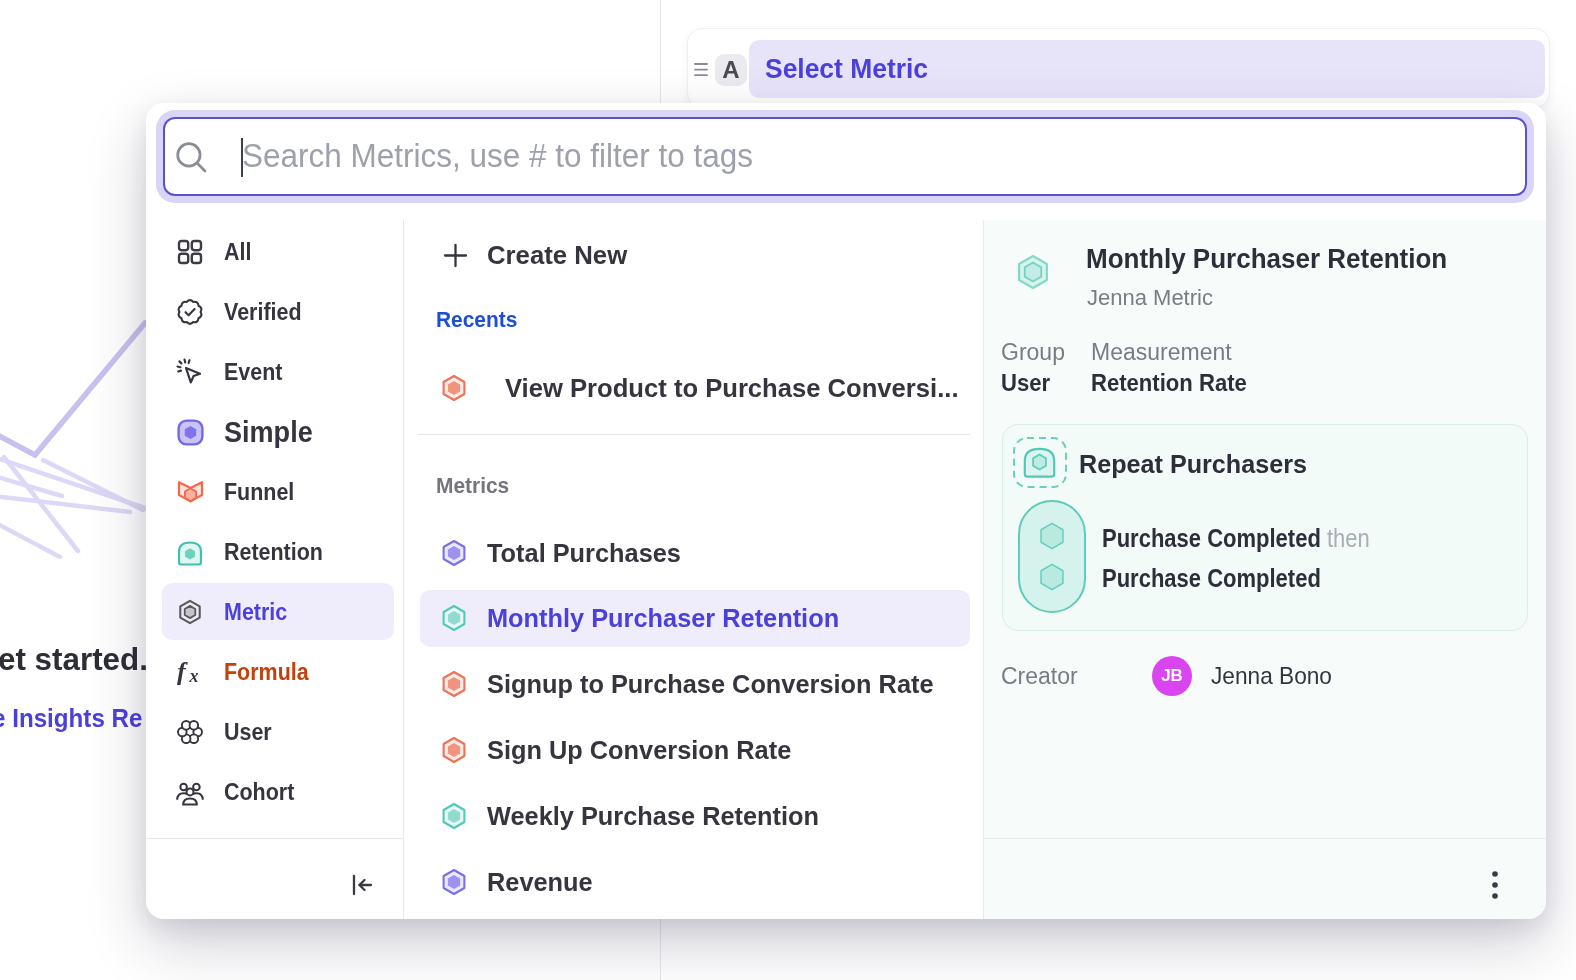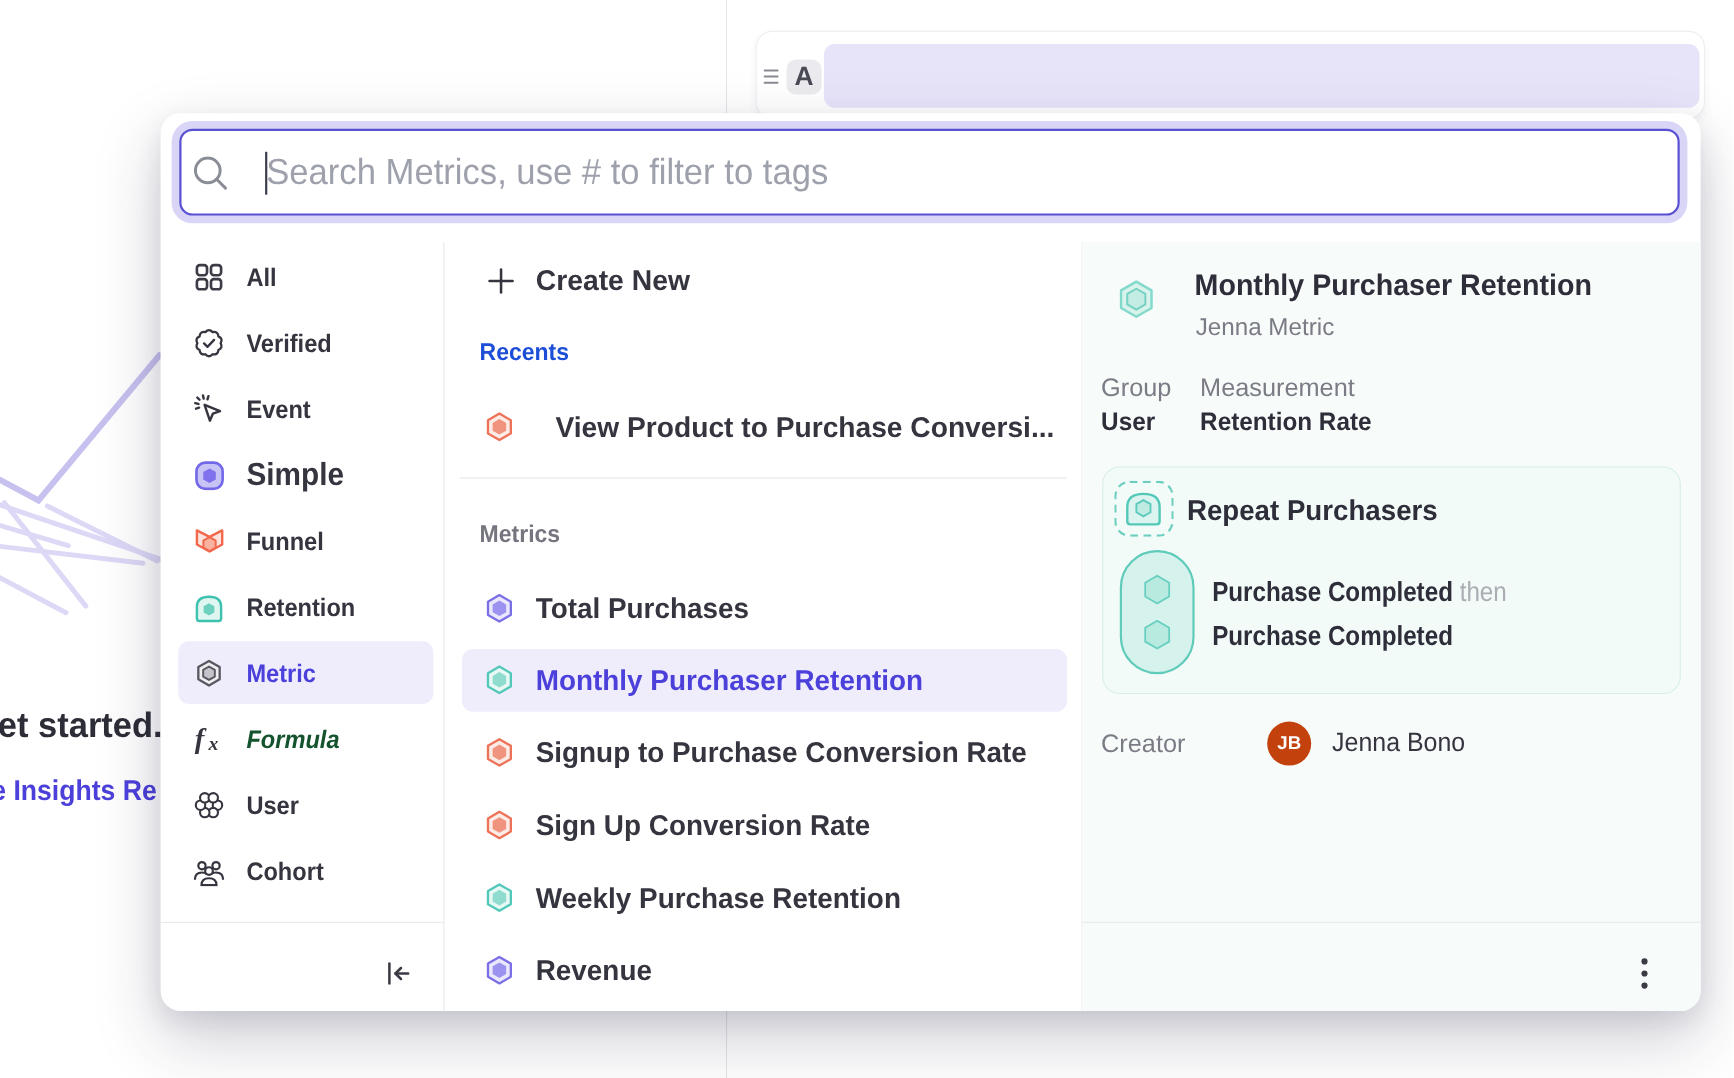--- a/index.html
+++ b/index.html
@@ -32,20 +32,21 @@
   <div class="abs" style="left:687px;top:28px;width:863px;height:80px;background:#fff;border:1px solid #EFEFF3;border-radius:15px;box-shadow:0 3px 8px rgba(40,40,70,0.05);">
     <svg class="abs" style="left:6px;top:33px;" width="14" height="16" viewBox="0 0 14 16">
       <g stroke="#8A8A94" stroke-width="1.8" stroke-linecap="round">
         <line x1="1" y1="2" x2="13" y2="2"></line>
           <line x1="1" y1="7.6" x2="13" y2="7.6"></line>
           <line x1="1" y1="13.2" x2="13" y2="13.2"></line>
       </g>
     </svg>
     <div class="abs" style="left:27px;top:25px;width:32px;height:32px;background:#EBEBEF;border-radius:9px;text-align:center;line-height:32px;font-size:24px;font-weight:700;color:#4A4A55;">A</div>
     <div class="abs" style="left:61px;top:11px;width:796px;height:58px;background:#E7E4FA;border-radius:10px;"></div>
+    <div class="abs" style="left:77px;top:11px;height:58px;line-height:58px;font-size:28px;font-weight:700;color:#4C40DB;white-space:nowrap;"><span style="display:inline-block;transform:scaleX(0.944);transform-origin:0 50%;">Select Metric</span></div>
   </div>
 
   <div class="abs" style="left:146px;top:103px;width:1400px;height:816px;background:#fff;border-radius:18px;box-shadow:0 25px 60px rgba(35,35,70,0.22),0 8px 22px rgba(35,35,70,0.10);">
 
     <div class="abs" style="left:17px;top:14px;width:1364px;height:79px;background:#fff;border:2px solid #5A50D2;border-radius:12px;box-shadow:0 0 0 7px #D9D5F6;"></div>
     <svg class="abs" style="left:30px;top:39px;" width="33" height="33" viewBox="0 0 33 33">
       <circle cx="12.9" cy="12.9" r="11.2" fill="none" stroke="#8A8C96" stroke-width="2.7"></circle>
       <line x1="21.2" y1="21.2" x2="29" y2="29" stroke="#8A8C96" stroke-width="2.7" stroke-linecap="round"></line>
     </svg>
     <div class="abs" style="left:95px;top:35px;width:2px;height:39px;background:#3B3F4C;"></div>
@@ -97,21 +98,21 @@
     <div class="abs" style="left:78px;top:434.5px;line-height:29px;font-size:23px;font-weight:700;color:#35353F;white-space:nowrap;"><span style="display:inline-block;transform:scaleX(0.933);transform-origin:0 50%;">Retention</span></div>
     <div class="abs" style="left:30px;top:495px;"><svg width="28" height="28" viewBox="0 0 28 28">
           <path d="M14.0,2.8 L4.3,8.4 L4.3,19.6 L14.0,25.2 L23.7,19.6 L23.7,8.4 Z" fill="#EFEFF1" stroke="#585862" stroke-width="2.1" stroke-linejoin="round"></path>
           <path d="M14.0,7.9 L8.72,10.95 L8.72,17.05 L14.0,20.1 L19.28,17.05 L19.28,10.95 Z" fill="#C4C4CA" stroke="#585862" stroke-width="1.8" stroke-linejoin="round"></path>
         </svg></div>
     <div class="abs" style="left:78px;top:494.5px;line-height:29px;font-size:23px;font-weight:700;color:#4C40DB;white-space:nowrap;"><span style="display:inline-block;transform:scaleX(0.933);transform-origin:0 50%;">Metric</span></div>
     <div class="abs" style="left:29px;top:554px;"><svg width="30" height="30" viewBox="0 0 30 30">
           <text x="2" y="23" font-family="Liberation Serif,serif" font-style="italic" font-weight="bold" font-size="26" fill="#35353F">f</text>
           <text x="14.5" y="24.5" font-family="Liberation Serif,serif" font-style="italic" font-weight="bold" font-size="18" fill="#35353F">x</text>
         </svg></div>
-    <div class="abs" style="left:78px;top:554.5px;line-height:29px;font-size:23px;font-weight:700;color:#14532d;white-space:nowrap;font-style:italic;"><span style="display:inline-block;transform:scaleX(0.933);transform-origin:0 50%;">Formula</span></div>
+    <div class="abs" style="left:78px;top:554.5px;line-height:29px;font-size:23px;font-weight:700;color:#c2410c;white-space:nowrap;"><span style="display:inline-block;transform:scaleX(0.933);transform-origin:0 50%;">Formula</span></div>
     <div class="abs" style="left:29px;top:614px;"><svg width="30" height="30" viewBox="0 0 30 30">
           <g fill="#fff" stroke="#35353F" stroke-width="1.9">
             <circle cx="15" cy="15" r="4.3"></circle>
             <circle cx="22.7" cy="15" r="4.3"></circle>
             <circle cx="18.85" cy="21.7" r="4.3"></circle>
             <circle cx="11.15" cy="21.7" r="4.3"></circle>
             <circle cx="7.3" cy="15" r="4.3"></circle>
             <circle cx="11.15" cy="8.3" r="4.3"></circle>
             <circle cx="18.85" cy="8.3" r="4.3"></circle>
           </g>
@@ -204,21 +205,21 @@
         </svg></div>
     <div class="abs" style="left:933px;top:345.0px;line-height:32px;font-size:26px;font-weight:700;color:#2E2E3A;white-space:nowrap;"><span style="display:inline-block;transform:scaleX(0.968);transform-origin:0 50%;">Repeat Purchasers</span></div>
     <div class="abs" style="left:872px;top:397px;width:68px;height:113px;background:#D6F2EC;border:2px solid #5FCBBA;border-radius:34px;"></div>
     <svg class="abs" style="left:872px;top:397px;" width="68" height="113" viewBox="0 0 68 113">
         <path d="M34.0,23.4 L23.09,29.7 L23.09,42.3 L34.0,48.6 L44.91,42.3 L44.91,29.7 Z" fill="#B9EAE0" stroke="#66CFBF" stroke-width="1.6" stroke-linejoin="round"></path>
         <path d="M34.0,64.4 L23.09,70.7 L23.09,83.3 L34.0,89.6 L44.91,83.3 L44.91,70.7 Z" fill="#B9EAE0" stroke="#66CFBF" stroke-width="1.6" stroke-linejoin="round"></path>
       </svg>
     <div class="abs" style="left:956px;top:419.5px;line-height:31px;font-size:25px;font-weight:700;color:#2E2E3A;white-space:nowrap;"><span style="display:inline-block;transform:scaleX(0.88);transform-origin:0 50%;">Purchase Completed <span style="font-weight:400;color:#ABACB4;">then</span></span></div>
     <div class="abs" style="left:956px;top:459.5px;line-height:31px;font-size:25px;font-weight:700;color:#2E2E3A;white-space:nowrap;"><span style="display:inline-block;transform:scaleX(0.88);transform-origin:0 50%;">Purchase Completed</span></div>
     <div class="abs" style="left:855px;top:558.5px;line-height:29px;font-size:23px;font-weight:400;color:#7B7B85;white-space:nowrap;"><span style="display:inline-block;transform:scaleX(1.0);transform-origin:0 50%;">Creator</span></div>
-    <div class="abs" style="left:1006px;top:553px;width:40px;height:40px;border-radius:50%;background:#c2410c;text-align:center;line-height:40px;font-size:17px;font-weight:700;color:#fff;">JB</div>
+    <div class="abs" style="left:1006px;top:553px;width:40px;height:40px;border-radius:50%;background:#d946ef;text-align:center;line-height:40px;font-size:17px;font-weight:700;color:#fff;">JB</div>
     <div class="abs" style="left:1065px;top:558.0px;line-height:30px;font-size:24px;font-weight:400;color:#35353F;white-space:nowrap;"><span style="display:inline-block;transform:scaleX(0.944);transform-origin:0 50%;">Jenna Bono</span></div>
     <div class="abs" style="left:837px;top:735px;width:563px;height:1px;background:#E6EAE9;"></div>
     <svg class="abs" style="left:1343px;top:766px;" width="12" height="32" viewBox="0 0 12 32">
         <g fill="#3A3A44">
           <circle cx="6" cy="5" r="2.8"></circle>
           <circle cx="6" cy="16" r="2.8"></circle>
           <circle cx="6" cy="27" r="2.8"></circle>
         </g>
       </svg>
   </div>

